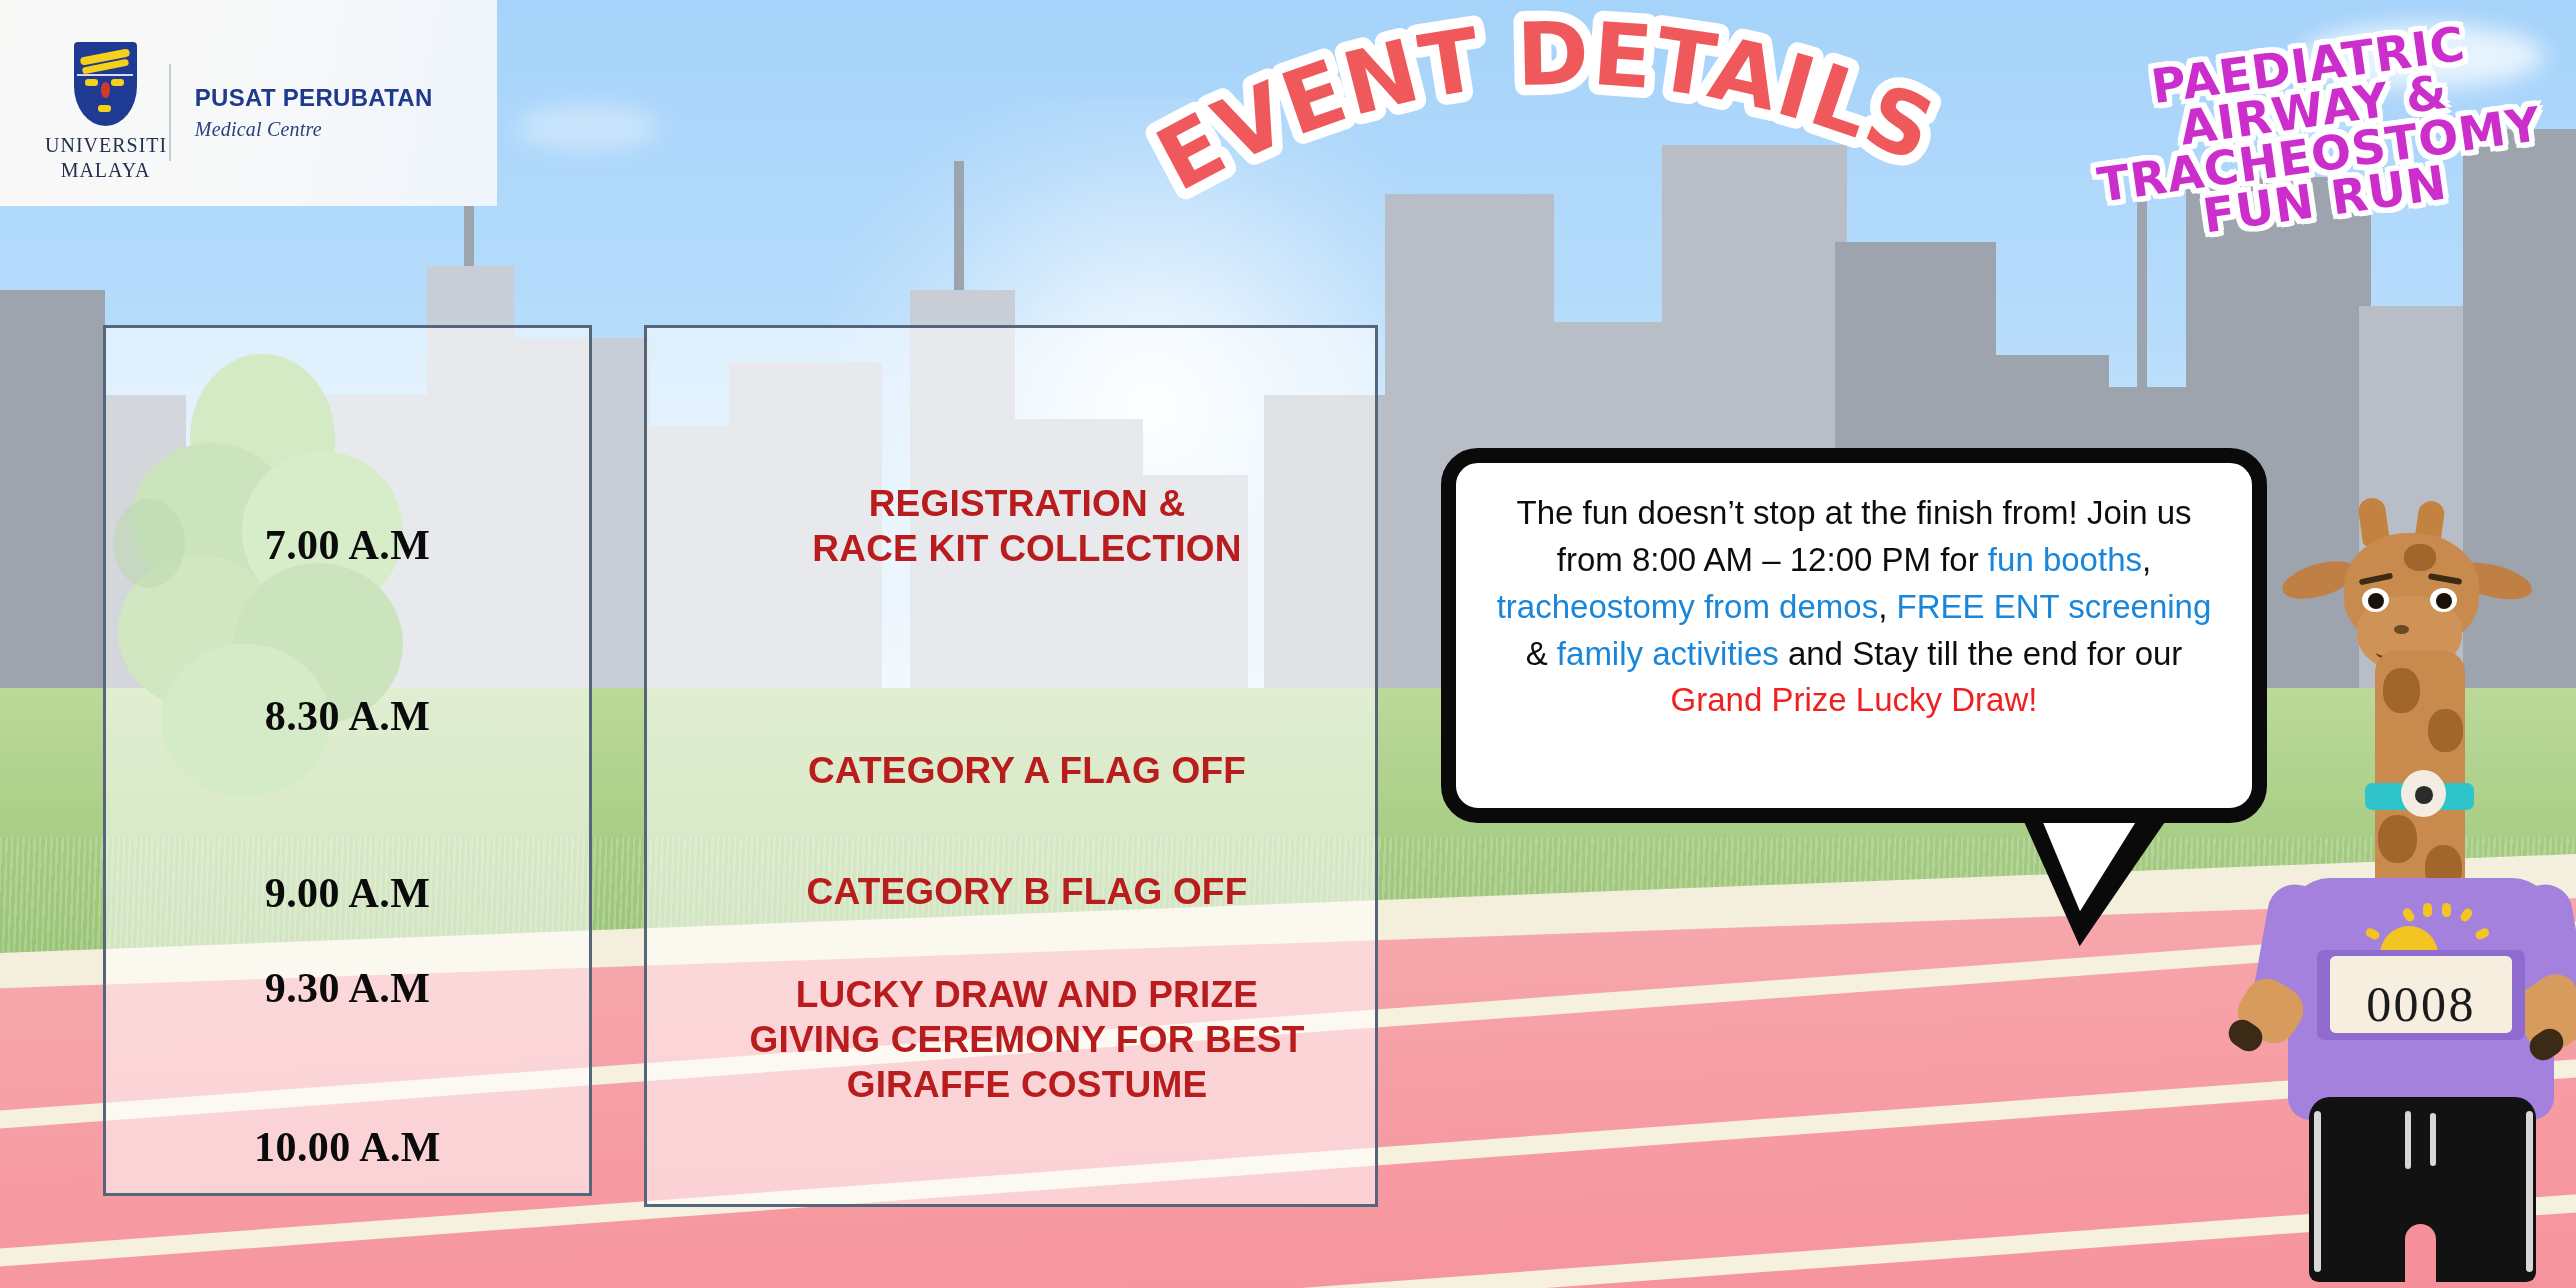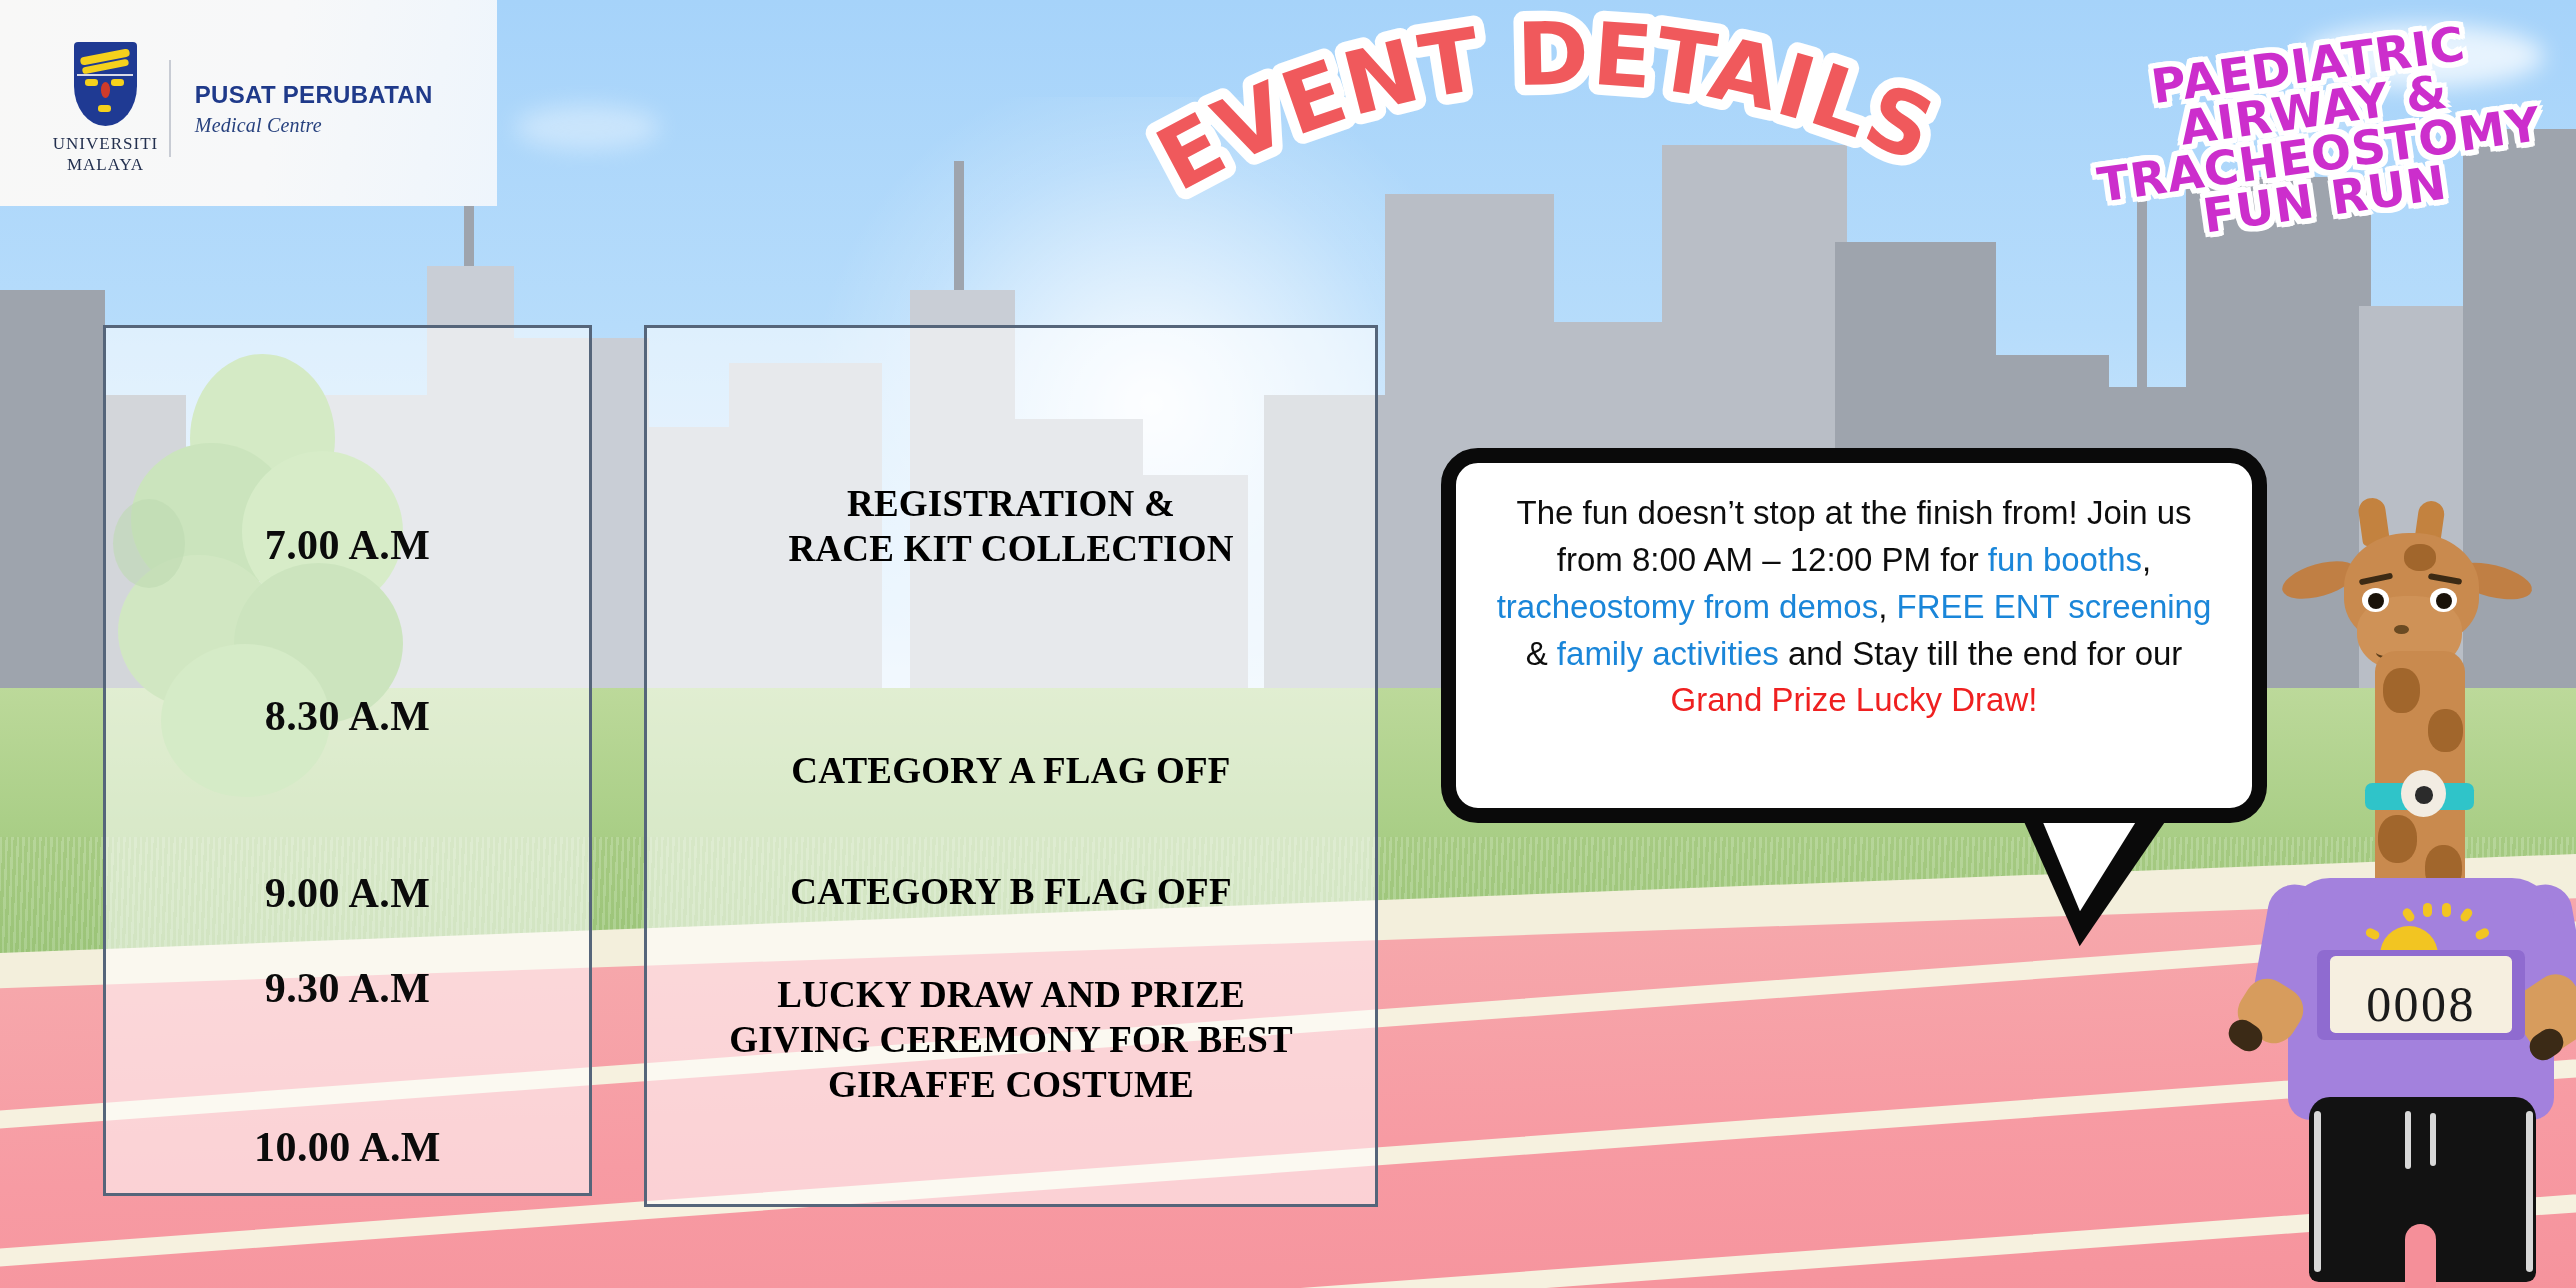--- a/index.html
+++ b/index.html
@@ -77,21 +77,21 @@
     background:#1f3a93;
     border-radius:4.8px 4.8px 37px 37px / 4.8px 4.8px 47px 47px;
     position:relative; overflow:hidden;
   }
   .shield .bar1 { position:absolute; left:6.4px; top:10.5px; width:50px; height:8px; background:#f5d11c; border-radius:4.8px; transform:rotate(-11deg);}
   .shield .bar2 { position:absolute; left:8px; top:21px; width:47px; height:7.2px; background:#f5d11c; border-radius:4.8px; transform:rotate(-11deg);}
   .shield .line { position:absolute; left:3.2px; top:32px; width:56px; height:1.6px; background:#d9dbe8;}
   .shield .tig { position:absolute; width:13px; height:7.2px; background:#f5d11c; border-radius:3.2px;}
   .shield .dot { position:absolute; left:26.6px; top:40px; width:9.7px; height:16px; background:#cf3b2a; border-radius:50%;}
   .uni {
-    font-family:"Liberation Serif", serif; font-size:17px; color:#23304f;
+    font-family:"Liberation Serif", serif; font-size:20px; color:#23304f;
     letter-spacing:1px; line-height:1.25; margin-top:7.2px;
   }
   .vdiv { width:1.6px; height:97px; background:#c8ccd4; margin:0 24px 0 3.2px; }
   .pusat {
     font-size:24px; font-weight:bold; color:#1f3a8a; letter-spacing:0.3px;
   }
   .medical {
     font-family:"Liberation Serif", serif; font-style:italic;
     font-size:20px; color:#27417e; margin-top:5.6px; letter-spacing:0.2px;
   }
@@ -143,23 +143,23 @@
 
   .rows { position:relative; width:100%; height:100%; }
   .time-row {
     position:absolute; width:100%; text-align:center;
     font-family:Liberation Serif, serif;
     font-weight:bold; font-size:42px; color:#0b0b0b;
     letter-spacing:0.4px;
   }
   .act-row {
     position:absolute; width:100%; text-align:center;
-    font-family:Liberation Serif, serif;
-    font-weight:bold; font-size:37px; color:#000000;
-    line-height:1.22; letter-spacing:0.2px;
+    font-family:Liberation Sans, sans-serif;
+    font-weight:bold; font-size:37px; color:#b91c1c;
+    line-height:1.22; letter-spacing:0.2px;margin-left:16px;
   }
 
   
   .bubble {
     position:absolute; left:1441px; top:448px; width:826px; height:375px;
     background:#ffffff;
     border:15.3px solid #0a0a0a;
     border-radius:37px;
     box-shadow:inset 0 0 0 5.6px #fff;
   }

